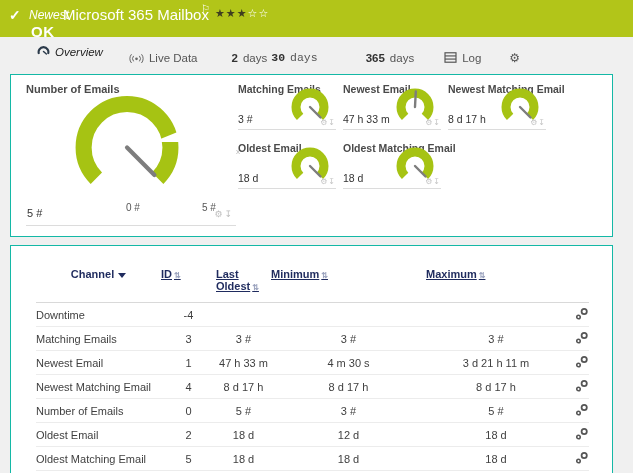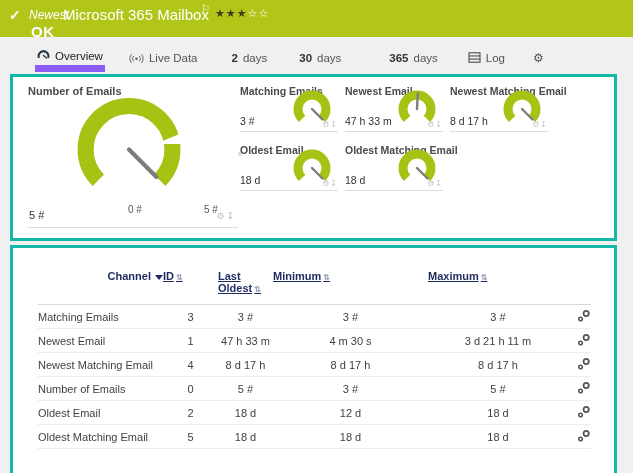--- a/index.html
+++ b/index.html
@@ -17,27 +17,27 @@
   .topbar .title{position:absolute;left:63px;top:6px;color:#fff;font-size:15px;font-weight:normal;}
   .topbar .flag{position:absolute;left:201px;top:3px;color:#fff;font-size:10px;cursor:pointer;}
   .topbar .stars{position:absolute;left:215px;top:7px;font-size:11px;letter-spacing:1px;cursor:pointer;}
   .topbar .stars .full{color:#3f3f1f;}
   .topbar .stars .empty{color:#ffffff;}
   
   .tabbar{position:absolute;left:0;top:44px;width:633px;height:28px;display:flex;align-items:center;}
   .tab{display:flex;align-items:center;gap:5px;font-size:11.5px;color:#555;cursor:pointer;
        padding:5px 2px 6px 2px;white-space:nowrap;}
   .tab svg{display:block;}
-  .tab.active{color:#222;border-bottom:7px solid #8b5cf6;padding-bottom:3px;}
+  .tab.active{color:#222;border-bottom:1px solid #8b5cf6;padding-bottom:17px;font-style:italic;}
   .tab .num{font-weight:bold;color:#333;}
-  .t1{margin-left:35px;} .t2{margin-left:22px;} .t3{margin-left:30px;} .t4{margin-left:28px;}
+  .t1{margin-left:35px;} .t2{margin-left:22px;} .t3{margin-left:30px;} .t4{font-family:Liberation Mono, monospace;}
   .t5{margin-left:44px;} .t6{margin-left:26px;} .t7{margin-left:26px;text-align:right;} .t8{margin-left:24px;}
   .gearglyph{font-size:12px;color:#555;}
   
-  .card{position:absolute;left:10px;width:601px;background:#fff;border:3px solid #14b8a6;}
+  .card{position:absolute;left:10px;width:601px;background:#fff;border:1px solid #14b8a6;}
   .card1{top:74px;height:161px;}
   .card2{top:245px;height:260px;}
   
   .main-gauge{position:absolute;left:15px;top:8px;width:210px;height:142px;border-bottom:1px solid #dcdcdc;}
   .main-gauge .g-title{font-size:11px;font-weight:bold;color:#4a4a4a;}
   .main-gauge svg{position:absolute;left:34px;top:6px;}
   .main-gauge .scale-min{position:absolute;left:100px;bottom:12px;font-size:10px;color:#555;}
   .main-gauge .scale-max{position:absolute;left:176px;bottom:12px;font-size:10px;color:#555;}
   .main-gauge .g-value{position:absolute;left:1px;bottom:6px;font-size:11px;color:#333;}
   .main-gauge .g-icons{position:absolute;right:2px;bottom:6px;font-size:9px;color:#bdbdbd;letter-spacing:2px;cursor:pointer;}
@@ -49,21 +49,21 @@
   .sgauge .g-title{font-size:10.5px;font-weight:bold;color:#4a4a4a;white-space:nowrap;}
   .sgauge svg{position:absolute;right:6px;top:4px;}
   .sgauge .g-value{position:absolute;left:0;bottom:4px;font-size:10.5px;color:#333;}
   .sgauge .g-icons{position:absolute;right:0;bottom:2px;font-size:8px;color:#c4c4c4;letter-spacing:1px;cursor:pointer;}
   
   .card2 .inner{padding:18px 25px 0 25px;}
   table{border-collapse:collapse;width:553px;table-layout:fixed;}
   col.c-channel{width:125px;} col.c-id{width:55px;} col.c-last{width:55px;}
   col.c-min{width:155px;} col.c-max{width:140px;} col.c-icon{width:23px;}
   th{font-size:11px;font-weight:bold;color:#1f2b5e;vertical-align:top;padding:4px 0 10px 0;cursor:pointer;}
-  th.left{text-align:right;} th.mid{text-align:left;text-decoration:underline;}
+  th.left{text-align:center;} th.mid{text-align:left;text-decoration:underline;}
   thead tr{border-bottom:1px solid #d9d9d9;}
   td{font-size:11px;color:#3f3f3f;height:23px;padding:0;white-space:nowrap;}
   td.mid{text-align:center;} td.iconcell{text-align:right;}
   tbody tr{border-bottom:1px solid #ececec;}
   .sort{font-size:8px;color:#9aa2bd;margin-left:2px;}
   .sortdown{display:inline-block;margin-left:4px;width:0;height:0;border-left:4px solid transparent;
             border-right:4px solid transparent;border-top:5px solid #1f2b5e;vertical-align:middle;}
   .chset{cursor:pointer;display:inline-block;}
 </style>
 </head>
@@ -209,20 +209,31 @@
           <th class="left"><span>Channel</span><span class="sortdown"></span></th>
           <th class="mid"><span>ID</span><span class="sort">⇅</span></th>
           <th class="mid"><span>Last</span><br><span>Oldest</span><span class="sort">⇅</span></th>
           <th class="mid"><span>Minimum</span><span class="sort">⇅</span></th>
           <th class="mid"><span>Maximum</span><span class="sort">⇅</span></th>
           <th></th>
         </tr>
       </thead>
       <tbody>
         <tr>
+          <td>Downtime</td>
+          <td class="mid">-4</td>
+          <td class="mid"></td>
+          <td class="mid"></td>
+          <td class="mid"></td>
+          <td class="iconcell"><span class="chset"><svg width="14" height="14" viewBox="0 0 16 16">
+                  <circle cx="10.5" cy="5" r="3" fill="none" stroke="#555" stroke-width="2"></circle>
+                  <circle cx="4" cy="11.5" r="2" fill="none" stroke="#555" stroke-width="1.8"></circle>
+                </svg></span></td>
+        </tr>
+        <tr>
           <td>Matching Emails</td>
           <td class="mid">3</td>
           <td class="mid">3 #</td>
           <td class="mid">3 #</td>
           <td class="mid">3 #</td>
           <td class="iconcell"><span class="chset"><svg width="14" height="14" viewBox="0 0 16 16">
                   <circle cx="10.5" cy="5" r="3" fill="none" stroke="#555" stroke-width="2"></circle>
                   <circle cx="4" cy="11.5" r="2" fill="none" stroke="#555" stroke-width="1.8"></circle>
                 </svg></span></td>
         </tr>

